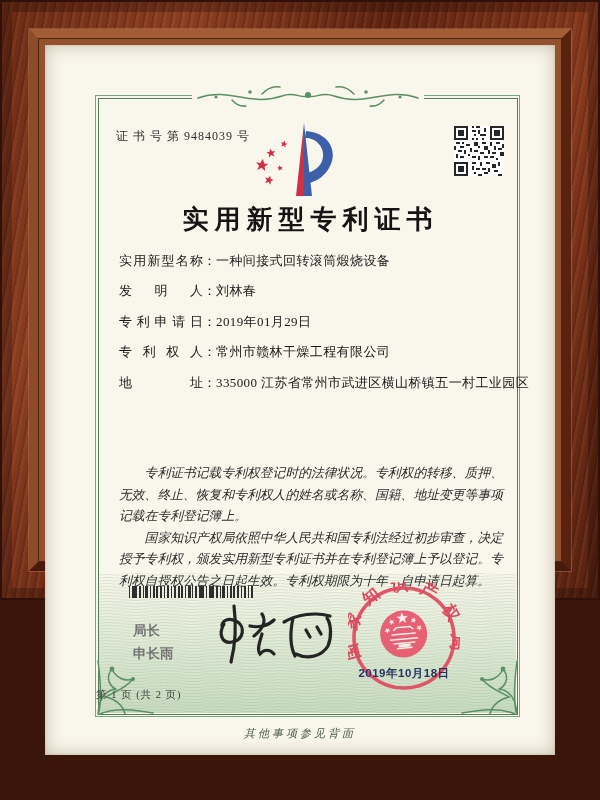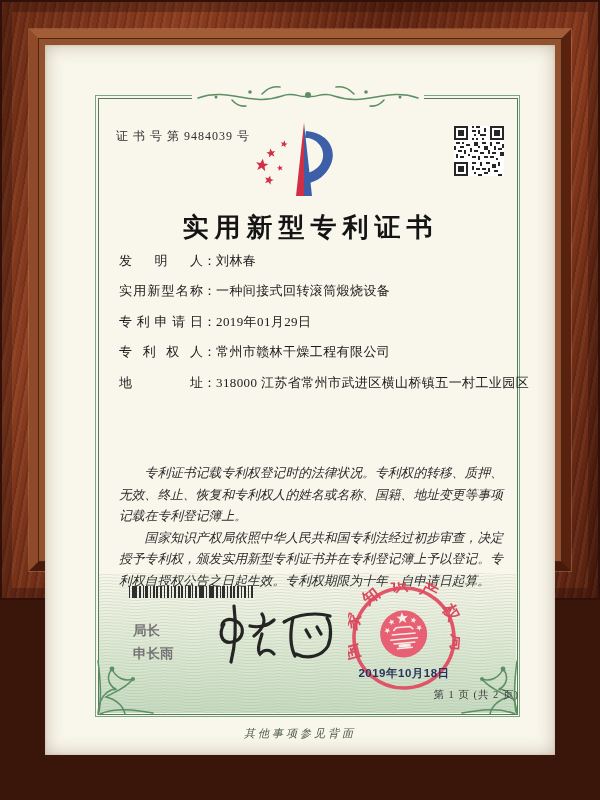--- a/index.html
+++ b/index.html
@@ -31,21 +31,21 @@
   .flourish-top{position:absolute;left:50%;top:-14px;transform:translateX(-50%);
     width:232px;height:28px;background:#f9f6eb;}
   .flourish-corner{position:absolute;width:62px;height:62px;}
   .fc-left{left:-2px;bottom:-2px;}
   .fc-right{right:-2px;bottom:-2px;transform:scaleX(-1);}
 
   
   .cert-number{position:absolute;left:20px;top:32px;font-size:12px;letter-spacing:1px;color:#2e2e2e;}
   .logo{position:absolute;left:160px;top:22px;width:80px;height:82px;}
   .qr{position:absolute;right:15px;top:30px;width:50px;height:50px;}
-  .cert-title{position:absolute;left:0;right:0;top:98px;margin:16px;text-align:center;
+  .cert-title{position:absolute;left:0;right:0;top:98px;margin:8px;text-align:center;
     font-size:26px;font-weight:bold;letter-spacing:6px;padding-left:6px;color:#141414;}
 
   
   .fields{position:absolute;left:23px;right:10px;top:156px;font-size:13px;color:#1b1b1b;}
   .field-row{height:30.4px;position:relative;white-space:nowrap;}
   .f-label{display:inline-block;width:84px;text-align:justify;text-align-last:justify;}
   .f-colon{display:inline-block;width:13px;}
   .f-value{letter-spacing:.4px;}
   .pair2{position:absolute;left:215px;top:0;}
   .pair2 .f-label{width:78px;}
@@ -60,21 +60,21 @@
     background:
       repeating-linear-gradient(90deg,#2e2e2e 0 1.5px,transparent 1.5px 3.5px),
       repeating-linear-gradient(90deg,transparent 0 5px,#2e2e2e 5px 7px,transparent 7px 11px);}
   .officer{position:absolute;left:37px;top:523px;font-family:"Liberation Sans",sans-serif;
     font-weight:bold;font-size:13.5px;line-height:23px;color:#737373;}
   .signature{position:absolute;left:100px;top:498px;width:150px;height:80px;}
   .seal{position:absolute;left:252px;top:486px;width:112px;height:112px;}
   .seal-date{position:absolute;left:-10px;right:-10px;top:84px;text-align:center;
     font-family:"Liberation Sans",sans-serif;font-weight:bold;font-size:11.5px;
     letter-spacing:.5px;color:#26335e;}
-  .page-info{position:absolute;left:0;right:0;bottom:14px;text-align:right;
+  .page-info{position:absolute;left:0;right:0;bottom:14px;text-align:left;
     font-size:10.5px;letter-spacing:1px;color:#3a3a3a;}
   .back-note{position:absolute;left:0;right:0;bottom:14px;text-align:center;
     font-size:11px;font-style:italic;letter-spacing:3px;color:#4c5a46;}
 </style>
 </head>
 <body>
 
 <div class="scene">
   <div class="wood-frame">
     <div class="frame-lip">
@@ -219,33 +219,33 @@
               <rect x="12" y="24" width="2" height="1"></rect>
                 <rect x="15" y="23" width="2" height="1"></rect>
                 <rect x="22" y="24" width="2" height="1"></rect>
             </g>
           </svg>
 
           <h1 class="cert-title">实用新型专利证书</h1>
 
           <div class="fields">
             <div class="field-row">
+              <span class="f-label">实用新型名称</span><span class="f-colon">：</span><span class="f-value">一种间接式回转滚筒煅烧设备</span>
+            </div>
+            <div class="field-row">
               <span class="f-label">发明人</span><span class="f-colon">：</span><span class="f-value">刘林春</span>
             </div>
             <div class="field-row">
-              <span class="f-label">实用新型名称</span><span class="f-colon">：</span><span class="f-value">一种间接式回转滚筒煅烧设备</span>
-            </div>
-            <div class="field-row">
               <span class="f-label">专利申请日</span><span class="f-colon">：</span><span class="f-value">2019年01月29日</span>
             </div>
             <div class="field-row">
               <span class="f-label">专利权人</span><span class="f-colon">：</span><span class="f-value">常州市赣林干燥工程有限公司</span>
             </div>
             <div class="field-row">
-              <span class="f-label">地址</span><span class="f-colon">：</span><span class="f-value">318000 江苏省常州市武进区横山桥镇五一村工业园区</span>
+              <span class="f-label">地址</span><span class="f-colon">：</span><span class="f-value">335000 江苏省常州市武进区横山桥镇五一村工业园区</span>
             </div>
           </div>
 
           <div class="body-text">
             <p>专利证书记载专利权登记时的法律状况。专利权的转移、质押、无效、终止、恢复和专利权人的姓名或名称、国籍、地址变更等事项记载在专利登记簿上。</p>
             <p>国家知识产权局依照中华人民共和国专利法经过初步审查，决定授予专利权，颁发实用新型专利证书并在专利登记簿上予以登记。专利权自授权公告之日起生效。专利权期限为十年，自申请日起算。</p>
           </div>
 
           <div class="barcode"></div>
           <div class="officer">

